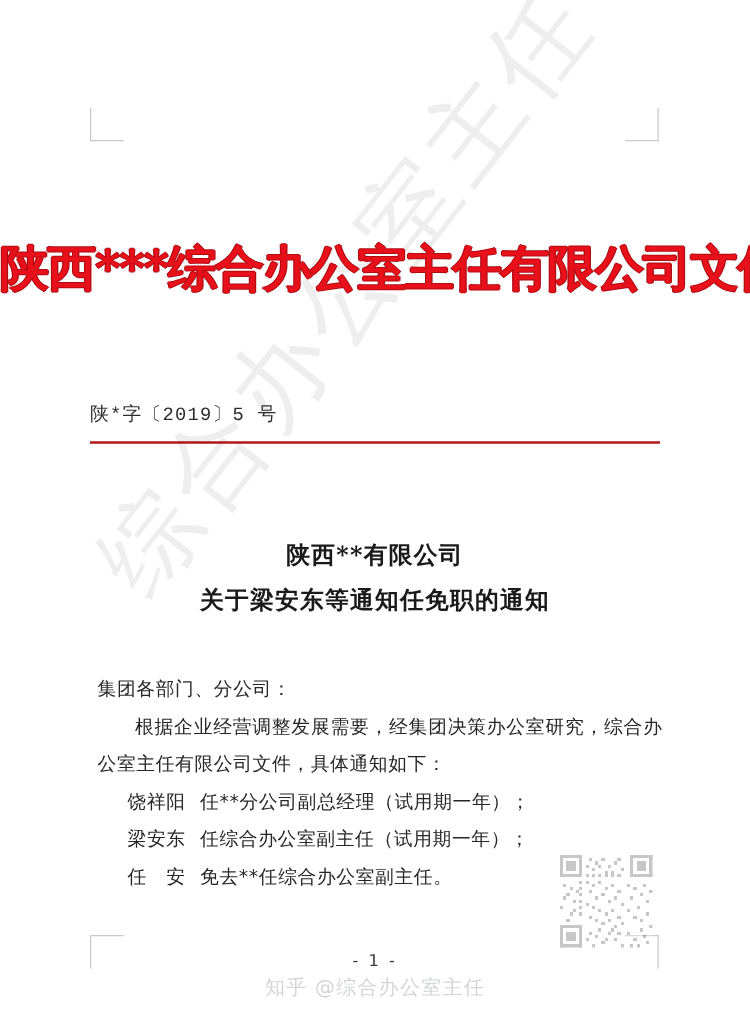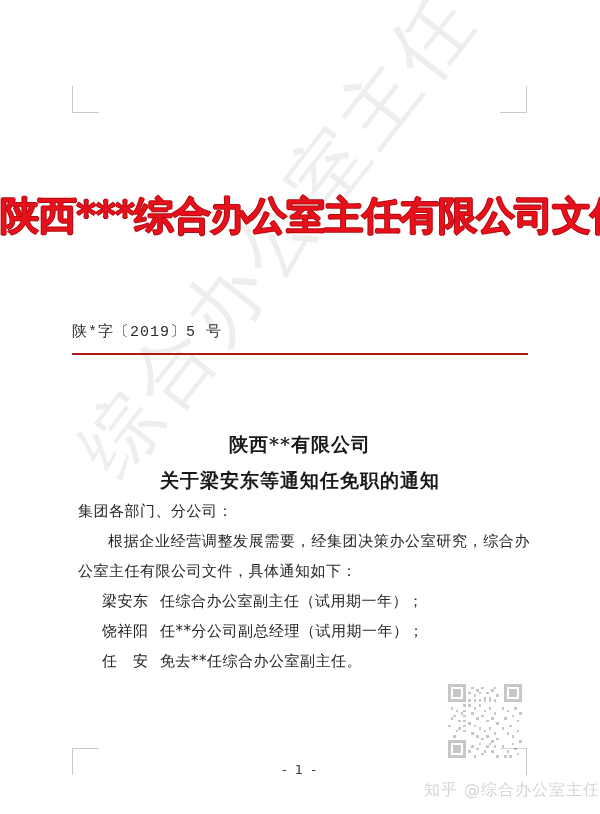--- a/index.html
+++ b/index.html
@@ -120,21 +120,21 @@
     color: #1a1a1a;
     letter-spacing: 1px;
     line-height: 1.9;
   }
   .title-line { display: block; white-space: nowrap; }
 
   
   .body-block {
     position: absolute;
     left: 78px;
-    top: 496px;
+    top: 536px;
     width: 452px;
     font-family: "DejaVu Sans", sans-serif;
     font-size: 15px;
     color: #262626;
     letter-spacing: 0.5px;
     line-height: 30px;
   }
   .salutation { white-space: nowrap; }
   .para {
     text-indent: 30px;
@@ -171,21 +171,21 @@
     color: #3a3a3a;
     letter-spacing: 2px;
   }
 
   
   .zhihu-watermark {
     position: absolute;
     left: 0;
     top: 780px;
     width: 600px;
-    text-align: right;
+    text-align: center;
     font-family: "DejaVu Sans", sans-serif;
     font-size: 16px;
     color: rgba(120,125,135,0.33);
     letter-spacing: 1px;
     white-space: nowrap;
     user-select: none;
   }
 </style>
 </head>
 <body>
@@ -211,24 +211,24 @@
   <div class="title-block">
     <span class="title-line">陕西**有限公司</span>
     <span class="title-line">关于梁安东等通知任免职的通知</span>
   </div>
 
   <div class="body-block">
     <div class="salutation">集团各部门、分公司：</div>
     <div class="para">根据企业经营调整发展需要，经集团决策办公室研究，综合办公室主任有限公司文件，具体通知如下：</div>
 
     <div class="list-line">
-      <span class="name-cell">梁安东</span><span>任综合办公室副主任（试用期一年）；</span>
+      <span class="name-cell">饶祥阳</span><span>任**分公司副总经理（试用期一年）；</span>
     </div>
     <div class="list-line">
-      <span class="name-cell">饶祥阳</span><span>任**分公司副总经理（试用期一年）；</span>
+      <span class="name-cell">梁安东</span><span>任综合办公室副主任（试用期一年）；</span>
     </div>
     <div class="list-line">
       <span class="name-cell">任　安</span><span>免去**任综合办公室副主任。</span>
     </div>
   </div>
 
   <svg class="qr" viewBox="0 0 29 29" shape-rendering="crispEdges">
     <rect width="29" height="29" fill="#ffffff"></rect>
     <g fill="#4a4a52">
 

